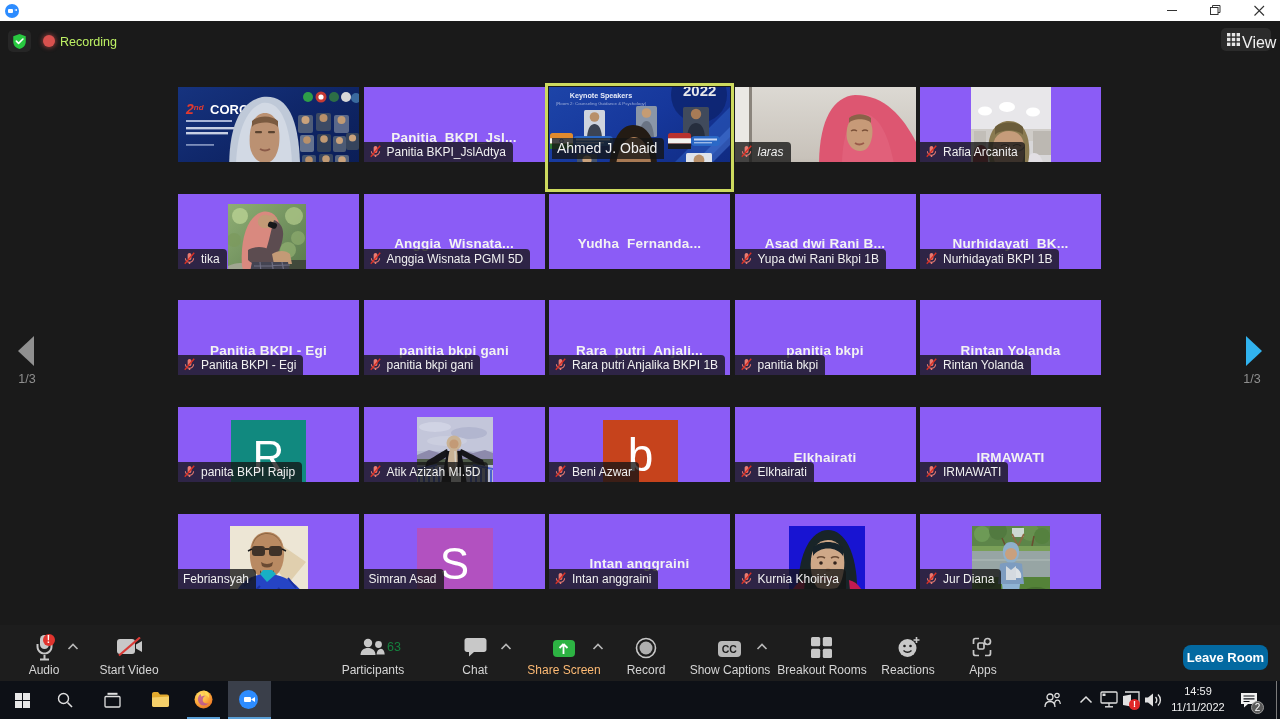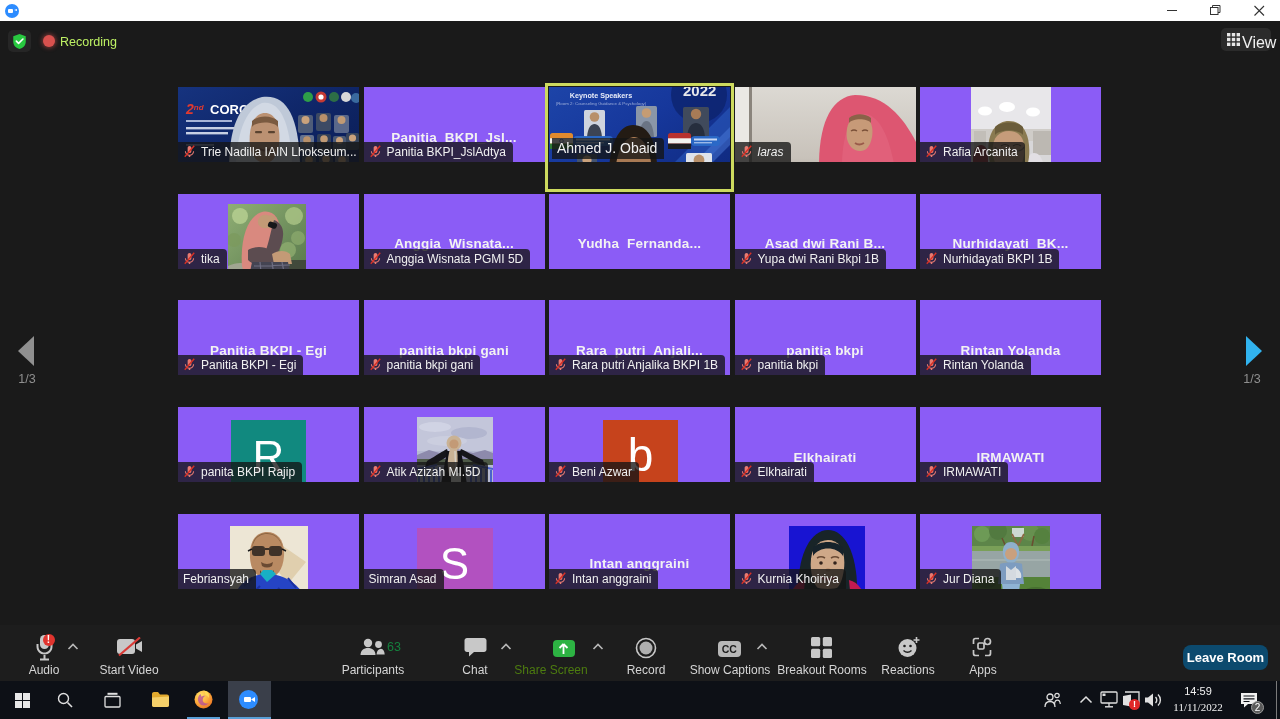--- a/index.html
+++ b/index.html
@@ -242,25 +242,20 @@
     </g>
     <path d="M52,101 C48,48 58,16 84,10 C112,6 124,36 122,101 Z" fill="#bfc9d8"></path>
     <path d="M58,101 C56,56 64,24 84,16 C104,12 116,42 114,101 Z" fill="#d2d9e4"></path>
     <path d="M72,60 C70,40 76,26 87,26 C98,26 103,40 101,58 C99,70 94,76 87,76 C80,76 74,70 72,60 Z" fill="#bb9172"></path>
     <path d="M74,40 C78,34 96,34 100,40 L100,34 C94,28 80,28 74,34 Z" fill="#7a5a40"></path>
     <rect x="77" y="44" width="7" height="2.2" fill="#5a4330" rx="1"></rect>
     <rect x="90" y="44" width="7" height="2.2" fill="#5a4330" rx="1"></rect>
     <path d="M82 62 q5 3 10 0" stroke="#8a5a48" stroke-width="2" fill="none"></path>
     <path d="M70,78 C76,84 98,84 104,78 L104,101 L70,101 Z" fill="#b9c3d3"></path>
   </svg>
-  <div class="label"><svg class="mic" width="13" height="13" viewBox="0 0 16 16">
-        <path d="M8 1.2c-1.3 0-2.3 1-2.3 2.3v4.1c0 1.3 1 2.3 2.3 2.3s2.3-1 2.3-2.3V3.5C10.3 2.2 9.3 1.2 8 1.2z" fill="#e87b72"></path>
-        <path d="M3.6 7.7c0 2.3 1.8 4.2 4.4 4.2s4.4-1.9 4.4-4.2h1.3c0 2.8-2.1 5-4.8 5.4v1.8H7.1v-1.8c-2.7-.4-4.8-2.6-4.8-5.4z" fill="#e87b72"></path>
-        <line x1="2.2" y1="14.5" x2="13.8" y2="1" stroke="#d93025" stroke-width="1.7"></line>
-      </svg>Trie Nadilla IAIN Lhokseum...</div>
 </div>
 
 <div class="tile" style="left:549px;top:87px;">
   <svg class="ph" style="left:0;top:0" width="181" height="101" viewBox="0 0 181 101">
     <defs>
         <linearGradient id="ajbg" x1="0" y1="0" x2="1" y2="0.8">
       <stop offset="0" stop-color="#1d44a8"></stop>
           <stop offset="0.5" stop-color="#16379b"></stop>
           <stop offset="1" stop-color="#102a80"></stop>
         </linearGradient>
@@ -578,21 +573,21 @@
   </svg>
 <div class="tbtxt" style="left:445px;width:60px;">Chat</div>
 
 <div class="abs" style="left:552.5px;top:640px;width:22px;height:17px;background:#2db343;border-radius:4px;"></div>
 <svg class="abs" style="left:558px;top:642.5px" width="11" height="12" viewBox="0 0 11 12">
     <path d="M5.5 11 V2 M5.5 1 L1.5 5 M5.5 1 L9.5 5" stroke="#fff" stroke-width="1.8" fill="none"></path>
   </svg>
 <svg class="abs" style="left:592px;top:643px" width="12" height="8" viewBox="0 0 12 8">
     <path d="M1.5 6 L6 1.5 L10.5 6" stroke="#b8b8b8" stroke-width="1.6" fill="none"></path>
   </svg>
-<div class="tbtxt" style="left:510px;width:82px;color:#4d7c0f;text-align:center;">Share Screen</div>
+<div class="tbtxt" style="left:523px;width:82px;color:#fdba74;text-align:center;">Share Screen</div>
 
 <svg class="abs" style="left:635px;top:637px" width="22" height="22" viewBox="0 0 22 22">
   <circle cx="11" cy="11" r="9.5" fill="none" stroke="#c8c8c8" stroke-width="1.6"></circle>
   <circle cx="11" cy="11" r="6.5" fill="#b0b0b0"></circle>
 </svg>
 <div class="tbtxt" style="left:616px;width:60px;">Record</div>
 
 <div class="abs" style="left:718px;top:640.5px;width:22.5px;height:16.5px;background:#b8b8b8;border-radius:4px;color:#1d1d1d;font-size:10.5px;font-weight:bold;text-align:center;line-height:16.5px;">CC</div>
 <svg class="abs" style="left:756px;top:643px" width="12" height="8" viewBox="0 0 12 8">
     <path d="M1.5 6 L6 1.5 L10.5 6" stroke="#b8b8b8" stroke-width="1.6" fill="none"></path>
@@ -618,21 +613,21 @@
 </svg>
 <div class="tbtxt" style="left:878px;width:60px;">Reactions</div>
 
 <svg class="abs" style="left:972px;top:637px" width="21" height="21" viewBox="0 0 21 21">
   <path d="M7 1.5 H3.5 C2.4 1.5 1.5 2.4 1.5 3.5 V7 M1.5 13 v3.5 c0 1.1 0.9 2 2 2 H7 M13 18.5 h3.5 c1.1 0 2-0.9 2-2 V13" fill="none" stroke="#c8c8c8" stroke-width="1.7"></path>
   <circle cx="15.5" cy="4.5" r="3" fill="none" stroke="#c8c8c8" stroke-width="1.7"></circle>
   <rect x="6" y="6" width="6" height="6" rx="1.2" fill="none" stroke="#c8c8c8" stroke-width="1.7"></rect>
 </svg>
 <div class="tbtxt" style="left:953px;width:60px;">Apps</div>
 
-<div class="abs" style="left:1183px;top:644.5px;width:85px;height:25px;background:#0c4a6e;border-radius:8px;color:#fff;font-size:13px;font-weight:bold;text-align:center;line-height:25px;">Leave Room</div>
+<div class="abs" style="left:1183px;top:644.5px;width:85px;height:25px;background:#0369a1;border-radius:8px;color:#fff;font-size:13px;font-weight:bold;text-align:center;line-height:25px;">Leave Room</div>
 
 <div id="taskbar"></div>
 
 <svg class="abs" style="left:15px;top:693px" width="15" height="15" viewBox="0 0 15 15">
   <g fill="#e8e8e8">
       <rect x="0" y="0" width="7" height="7"></rect>
       <rect x="8" y="0" width="7" height="7"></rect>
       <rect x="0" y="8" width="7" height="7"></rect>
       <rect x="8" y="8" width="7" height="7"></rect>
     </g>
@@ -693,19 +688,19 @@
 <svg class="abs" style="left:1122px;top:691px" width="18" height="17" viewBox="0 0 18 17">
   <path d="M3 1 L17 1 L17 13 L12 13" fill="none" stroke="#e0e0e0" stroke-width="1.3"></path>
   <path d="M1 5 L9 3.5 V15.5 L1 14 Z" fill="#e0e0e0"></path>
 </svg>
 <div class="abs" style="left:1129px;top:699px;width:11px;height:11px;border-radius:50%;background:#e02828;color:#fff;font-size:9px;font-weight:bold;text-align:center;line-height:11px;">!</div>
 <svg class="abs" style="left:1144px;top:692px" width="19" height="16" viewBox="0 0 19 16">
   <path d="M1 5.5 h3 L9 1.5 v13 L4 10.5 h-3 Z" fill="#e0e0e0"></path>
   <path d="M11.5 5 a4.2 4.2 0 0 1 0 6 M14 2.5 a7.5 7.5 0 0 1 0 11" fill="none" stroke="#e0e0e0" stroke-width="1.4"></path>
 </svg>
 <div class="traytxt" style="left:1168px;top:685px;width:60px;">14:59</div>
-<div class="traytxt" style="left:1164px;top:701px;width:68px;font-family:Liberation Serif, serif;">11/11/2022</div>
+<div class="traytxt" style="left:1164px;top:701px;width:68px;">11/11/2022</div>
 <svg class="abs" style="left:1240px;top:692px" width="18" height="16" viewBox="0 0 18 16">
   <path d="M1 1 h16 v11 h-9 l-4 3.5 v-3.5 h-3 Z" fill="#f0f0f0"></path>
   <path d="M3.5 4 h11 M3.5 6.8 h11 M3.5 9.5 h6" stroke="#0d1016" stroke-width="1.2"></path>
 </svg>
 <div class="abs" style="left:1251px;top:701px;width:13px;height:13px;border-radius:50%;background:#5a5a5a;border:1px solid #9a9a9a;color:#fff;font-size:10px;text-align:center;line-height:12px;">2</div>
 <div class="abs" style="left:1276px;top:681px;width:1px;height:38px;background:#7a7a7a;"></div>
 
 </body></html>

